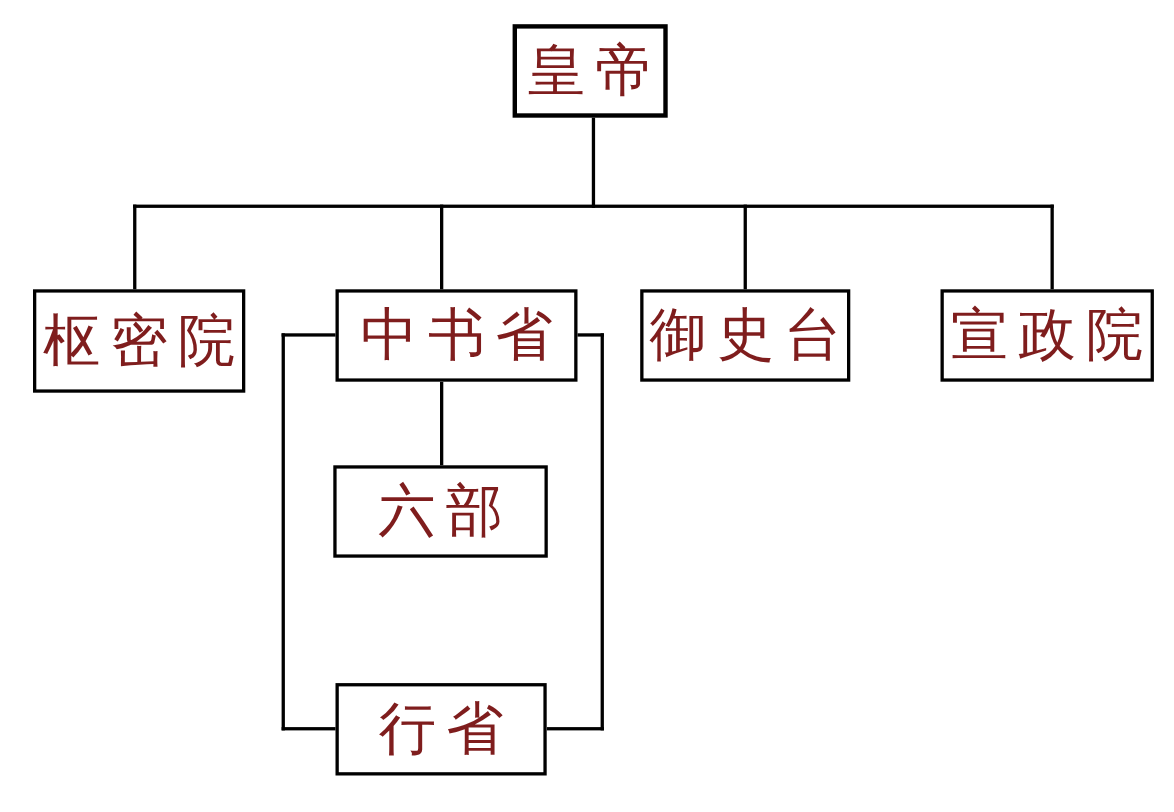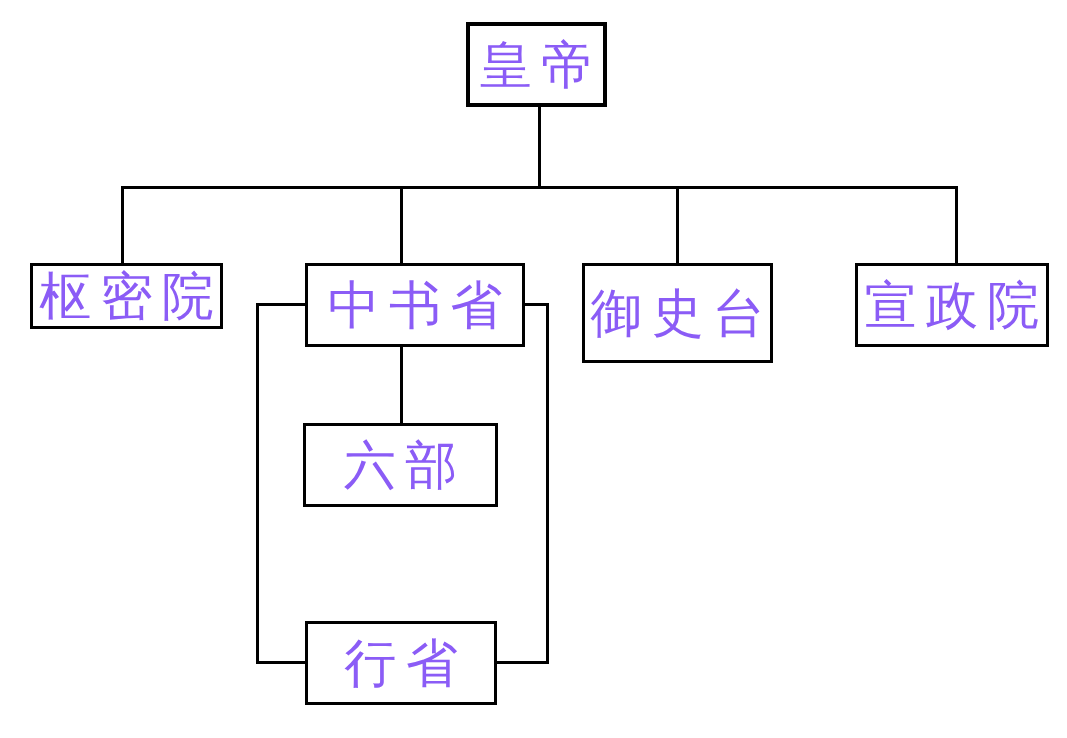--- a/index.html
+++ b/index.html
@@ -18,37 +18,37 @@
   .node {
     position: absolute;
     background: #ffffff;
     border: 3px solid #000000;
     box-sizing: border-box;
     display: flex;
     align-items: center;
     justify-content: center;
     font-size: 52px;
     line-height: 1;
-    color: #8b5cf6;
+    color: #7f1d1d;
     letter-spacing: 0.18em;
     text-indent: 0.18em;
     white-space: nowrap;
     z-index: 2;
   }
   .edge {
     position: absolute;
     background: #000000;
     z-index: 1;
   }
 
   
   .node-emperor       { left: 466px; top: 22px;  width: 141px; height: 85px; border-width: 4px; }
-  .node-shumiyuan     { left: 30px;  top: 263px; width: 193px; height: 66px; }
+  .node-shumiyuan     { left: 30px;  top: 263px; width: 193px; height: 94px; }
   .node-zhongshusheng { left: 305px; top: 263px; width: 220px; height: 84px; }
-  .node-yushitai      { left: 582px; top: 263px; width: 191px; height: 100px; }
+  .node-yushitai      { left: 582px; top: 263px; width: 191px; height: 84px; }
   .node-xuanzhengyuan { left: 855px; top: 263px; width: 194px; height: 84px; }
   .node-liubu         { left: 303px; top: 423px; width: 195px; height: 84px; }
   .node-xingsheng     { left: 305px; top: 621px; width: 192px; height: 84px; }
 
   
   .edge-emperor-drop   { left: 538px; top: 105px; width: 3px;   height: 84px; }
   .edge-row-bus        { left: 121px; top: 186px; width: 837px; height: 3px;  }
   .edge-drop-shumiyuan { left: 121px; top: 186px; width: 3px;   height: 78px; }
   .edge-drop-zhongshu  { left: 400px; top: 186px; width: 3px;   height: 78px; }
   .edge-drop-yushitai  { left: 676px; top: 186px; width: 3px;   height: 78px; }

